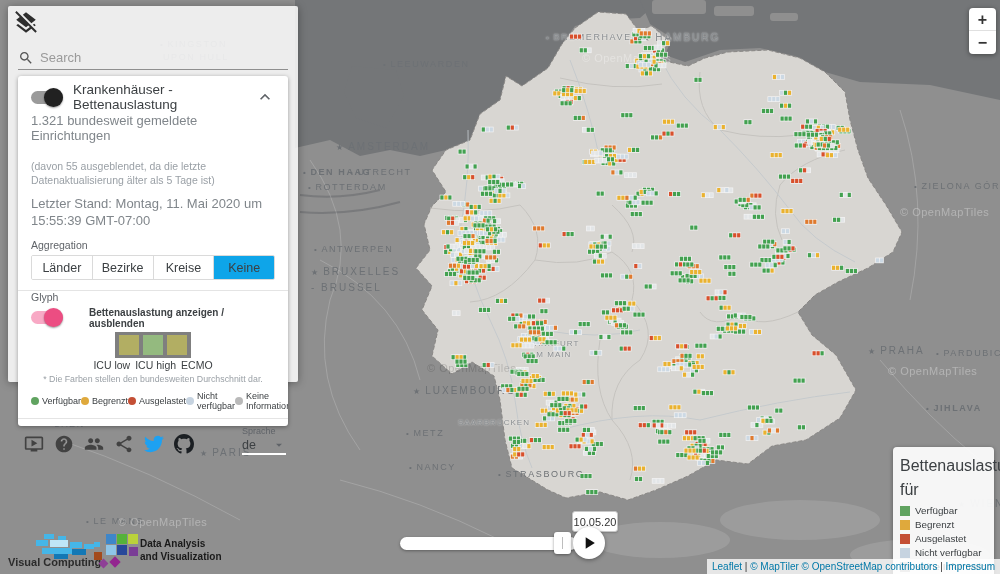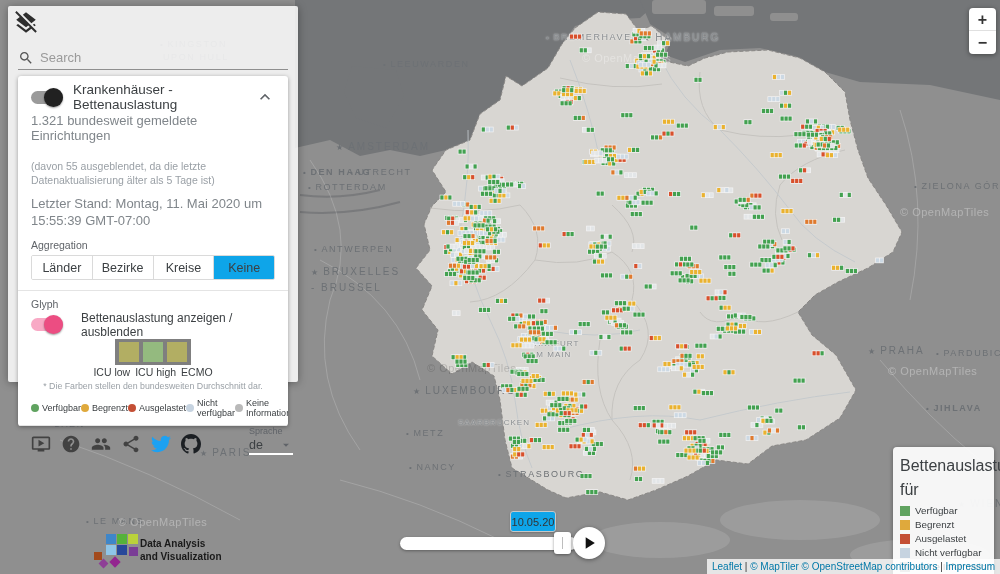--- a/index.html
+++ b/index.html
@@ -40,42 +40,42 @@
   .toggle.pink { background:#f8a9c5; } .toggle.pink .knob { background:#ec4d82; }
   .muted1 { font-size:13px; color:#80868b; margin-top:5px; }
   .muted2 { font-size:10.5px; color:#9aa0a6; line-height:1.3; margin-top:17px; }
   .section-label { font-size:10.5px; color:#5f6368; }
   .divider { height:1px; background:#e4e4e4; margin:10px -13px 0 -13px; }
   .seg { display:flex; margin-top:4px; height:25px; border:1px solid #dadada; border-radius:2px; overflow:hidden; }
   .seg-btn { flex:1; display:flex; align-items:center; justify-content:center; font-size:12.5px; color:#3c4043; background:#fff; border-right:1px solid #dadada; cursor:pointer; }
   .seg-btn:last-child { border-right:none; }
   .seg-btn.active { background:#0ea5e9; }
   .toggle-row { display:flex; align-items:center; margin-top:5px; height:19px; }
-  .toggle-row span { font-size:12px; color:#3c4043; margin-left:18px; }
+  .toggle-row span { font-size:10px; color:#3c4043; margin-left:26px;font-weight:bold; }
   #glyph-preview { margin-top:5px; display:flex; justify-content:center; }
   #glyph-box { background:#7f7f7f; padding:3px 4px; display:flex; gap:4px; }
   #glyph-box div { width:20px; height:20px; }
   #glyph-cell-labels { display:flex; justify-content:center; gap:5px; font-size:10.5px; color:#3c4043; margin-top:1px; }
   #glyph-footnote { text-align:center; font-size:8.8px; color:#9aa0a6; margin-top:3px; }
   #status-legend { display:flex; align-items:center; justify-content:space-between; margin-top:7px; }
   .sl-item { display:flex; align-items:center; font-size:9px; color:#3c4043; }
   .sl-item .dot { width:8px; height:8px; border-radius:50%; margin-right:3px; flex:0 0 8px; }
 
-  #panel-footer { position:absolute; left:23px; top:424px; width:268px; height:28px; display:flex; align-items:center; }
+  #panel-footer { position:absolute; left:16px; top:424px; width:268px; height:28px; display:flex; align-items:center; }
   .ft-icon { width:20px; height:20px; margin-right:10px; cursor:pointer; }
   #lang-box { position:absolute; right:6px; top:-4px; width:44px; }
   #lang-label { font-size:9px; color:#5f6368; }
   #lang-select { display:flex; align-items:center; justify-content:space-between; border-bottom:2px solid #ffffff; height:19px; cursor:pointer; }
   #lang-value { font-size:12.5px; color:#3c4043; }
 
   
   #tl-track { position:absolute; left:400px; top:537px; width:177px; height:13px; background:#fff; border-radius:7px; box-shadow:0 1px 3px rgba(0,0,0,.35); cursor:pointer; }
   #tl-handle { position:absolute; left:554px; top:532px; width:17px; height:22px; background:#fff; border-radius:3px; box-shadow:0 1px 3px rgba(0,0,0,.4); cursor:grab; }
   #tl-handle:after { content:""; position:absolute; left:8px; top:5px; width:1px; height:12px; background:#bdbdbd; }
-  #tl-tooltip { position:absolute; left:510px; top:511px; width:46px; height:21px; background:#0ea5e9; border:1px solid #c7c7c7; border-radius:3px; font-size:11px; color:#333; display:flex; align-items:center; justify-content:center; box-shadow:0 1px 2px rgba(0,0,0,.2); }
+  #tl-tooltip { position:absolute; left:572px; top:511px; width:46px; height:21px; background:#ffffff; border:1px solid #c7c7c7; border-radius:3px; font-size:11px; color:#333; display:flex; align-items:center; justify-content:center; box-shadow:0 1px 2px rgba(0,0,0,.2); }
   #tl-play { position:absolute; left:573px; top:527px; width:32px; height:32px; border-radius:50%; background:#fff; box-shadow:0 1px 4px rgba(0,0,0,.4); display:flex; align-items:center; justify-content:center; cursor:pointer; }
 
   
   #map-legend { position:absolute; left:893px; top:447px; width:101px; background:rgba(255,255,255,.92); border-radius:4px; box-shadow:0 1px 4px rgba(0,0,0,.35); padding:7px 7px 6px 7px; }
   #map-legend .lg-title { font-size:16px; color:#3c4043; line-height:1.5; }
   .lg-item { display:flex; align-items:center; margin-top:3px; }
   .lg-item .sq { width:10px; height:10px; margin-right:5px; flex:0 0 10px; }
   .lg-item .lb { font-size:9.8px; color:#3c4043; white-space:nowrap; }
 
   
@@ -2555,21 +2555,21 @@
       <div class="section-label" style="margin-top:9px;">Aggregation</div>
       <div class="seg" id="aggregation-group">
           <div class="seg-btn">Länder</div>
           <div class="seg-btn">Bezirke</div>
           <div class="seg-btn">Kreise</div>
           <div class="seg-btn active">Keine</div>
         </div>
 
       <div class="divider"></div>
 
-      <div class="section-label" style="margin-top:7px;">Glyph</div>
+      <div class="section-label" style="">Glyph</div>
       <div class="toggle-row">
         <div class="toggle pink on">
             <div class="knob"></div>
           </div>
         <span>Bettenauslastung anzeigen / ausblenden</span>
       </div>
 
       <div id="glyph-preview">
           <div id="glyph-box">
             <div style="background: rgb(178, 174, 99);"></div>
@@ -2677,20 +2677,37 @@
         <div class="lg-item">
           <div class="sq" style="background: rgb(185, 185, 185);"></div>
           <div class="lb">Keine Information</div>
         </div>
       </div>
 
   </div>
 
   <div id="attribution"><span class="link">Leaflet</span><span> | </span><span class="link">© MapTiler</span><span> </span><span class="link">© OpenStreetMap contributors</span><span> | </span><span class="link">Impressum</span></div>
 
+  <div id="logo-vc">
+    <svg width="190" height="38">
+      <g>
+        <rect x="36" y="2" width="10" height="5" fill="#45b6e8"></rect>
+        <rect x="50" y="4" width="8" height="5" fill="#45b6e8"></rect>
+        <rect x="28" y="8" width="12" height="6" fill="#45b6e8"></rect>
+        <rect x="42" y="8" width="18" height="7" fill="#bfe6f7"></rect>
+        <rect x="62" y="10" width="12" height="6" fill="#45b6e8"></rect>
+        <rect x="76" y="12" width="10" height="5" fill="#45b6e8"></rect>
+        <rect x="34" y="16" width="30" height="6" fill="#45b6e8"></rect>
+        <rect x="64" y="17" width="14" height="6" fill="#1378b5"></rect>
+        <rect x="46" y="22" width="14" height="5" fill="#1378b5"></rect>
+        <rect x="86" y="10" width="6" height="5" fill="#45b6e8"></rect>
+      </g>
+    </svg>
+    <div id="vc-text">Visual Computing</div>
+  </div>
   <svg style="position:absolute;left:94px;top:534px;" width="46" height="36">
     <rect x="12" y="0" width="10" height="10" fill="#3e86c9"></rect>
     <rect x="23" y="0" width="10" height="10" fill="#55b23a"></rect>
     <rect x="34" y="0" width="10" height="10" fill="#bad23b"></rect>
     <rect x="12" y="11" width="10" height="10" fill="#8fc5e8"></rect>
     <rect x="23" y="11" width="10" height="10" fill="#27489a"></rect>
     <rect x="35" y="13" width="9" height="9" fill="#7a3d96"></rect>
     <rect x="0" y="18" width="8" height="8" fill="#a34a1c"></rect>
     <rect x="6" y="26" width="7" height="7" fill="#8e3f96" transform="rotate(45 9.5 29.5)"></rect>
     <rect x="17" y="24" width="8" height="8" fill="#93258f" transform="rotate(45 21 28)"></rect>

